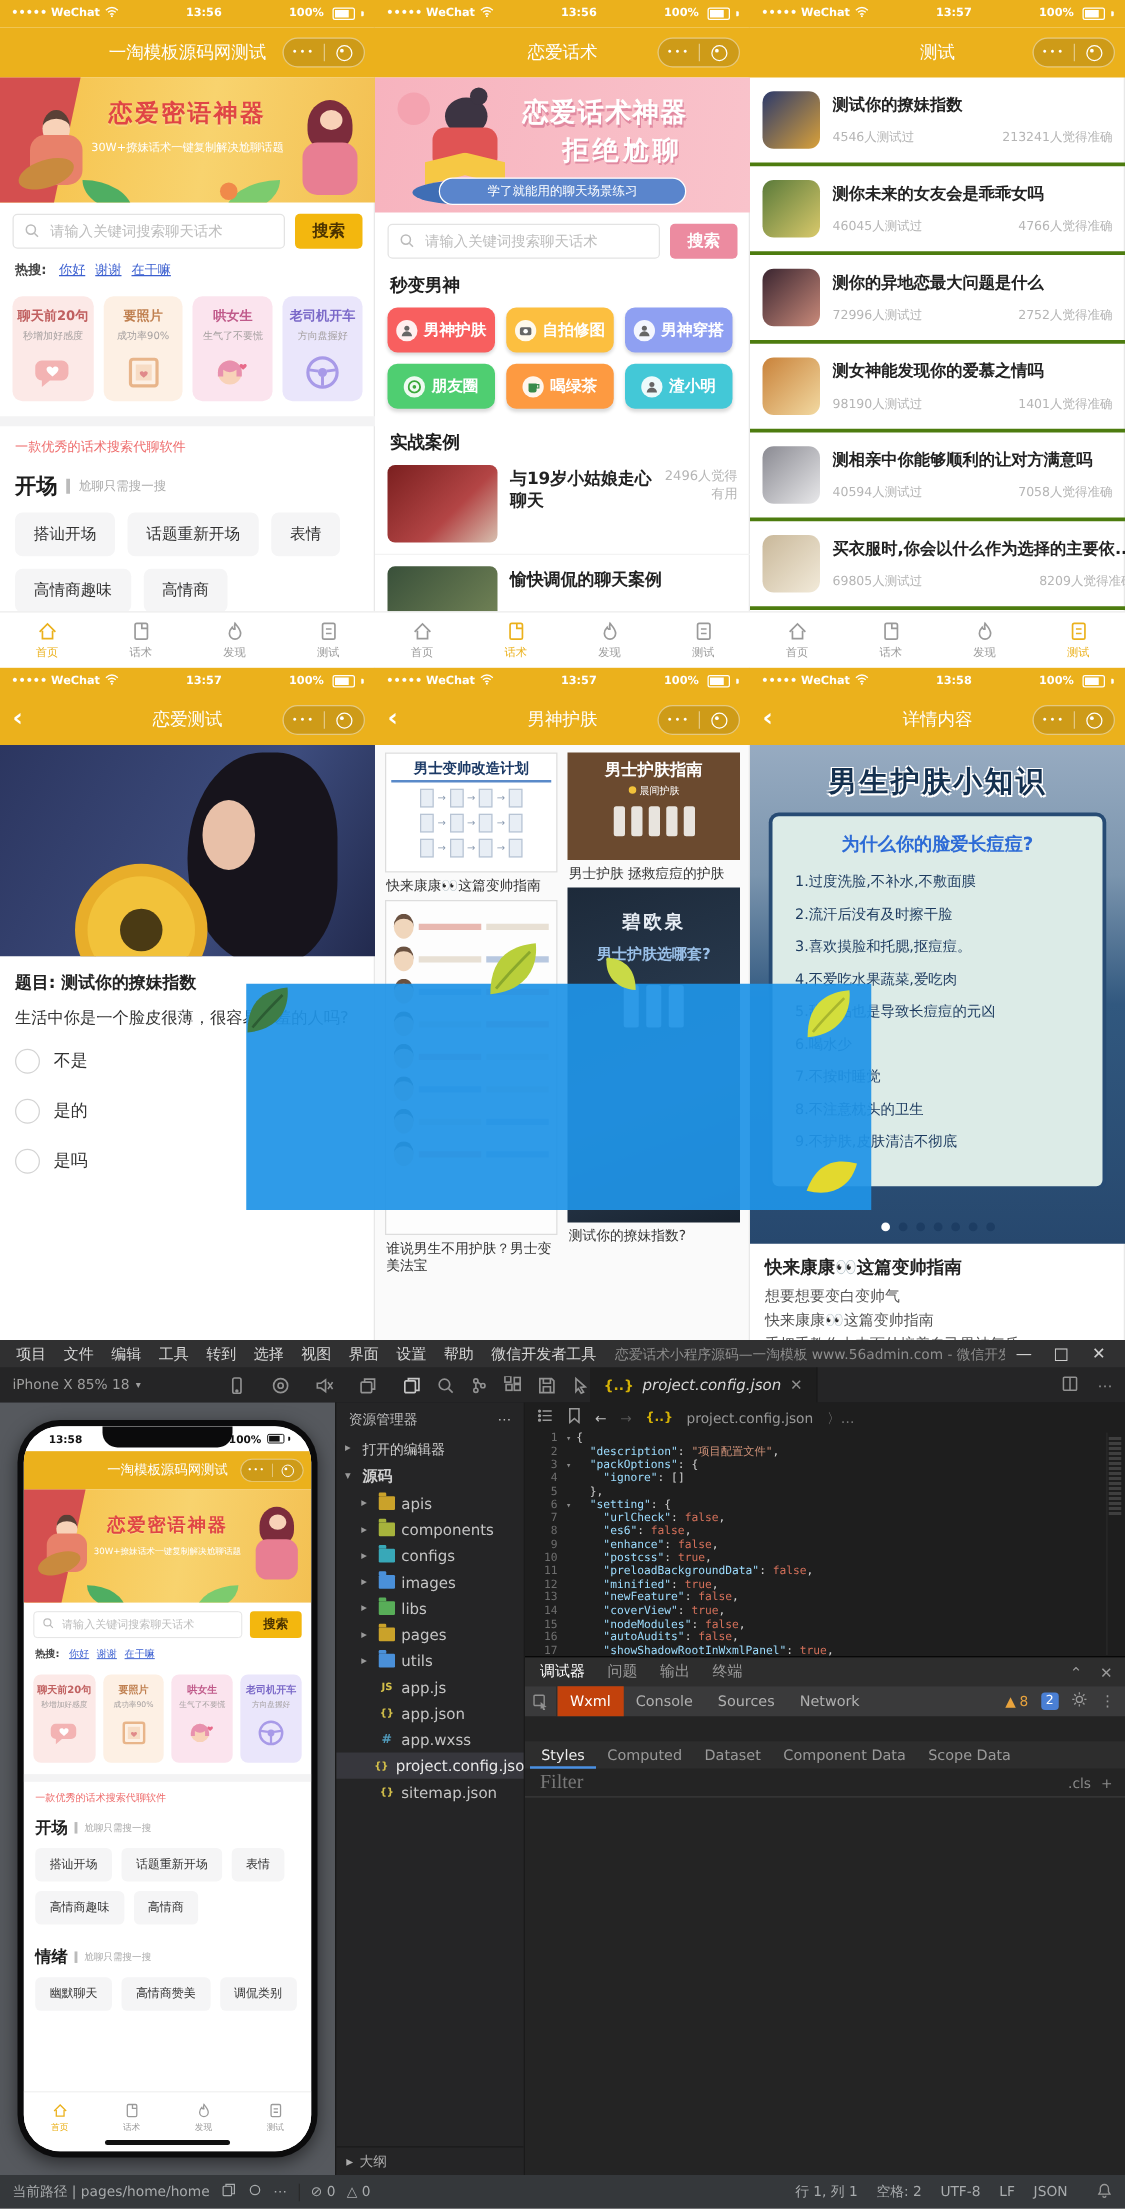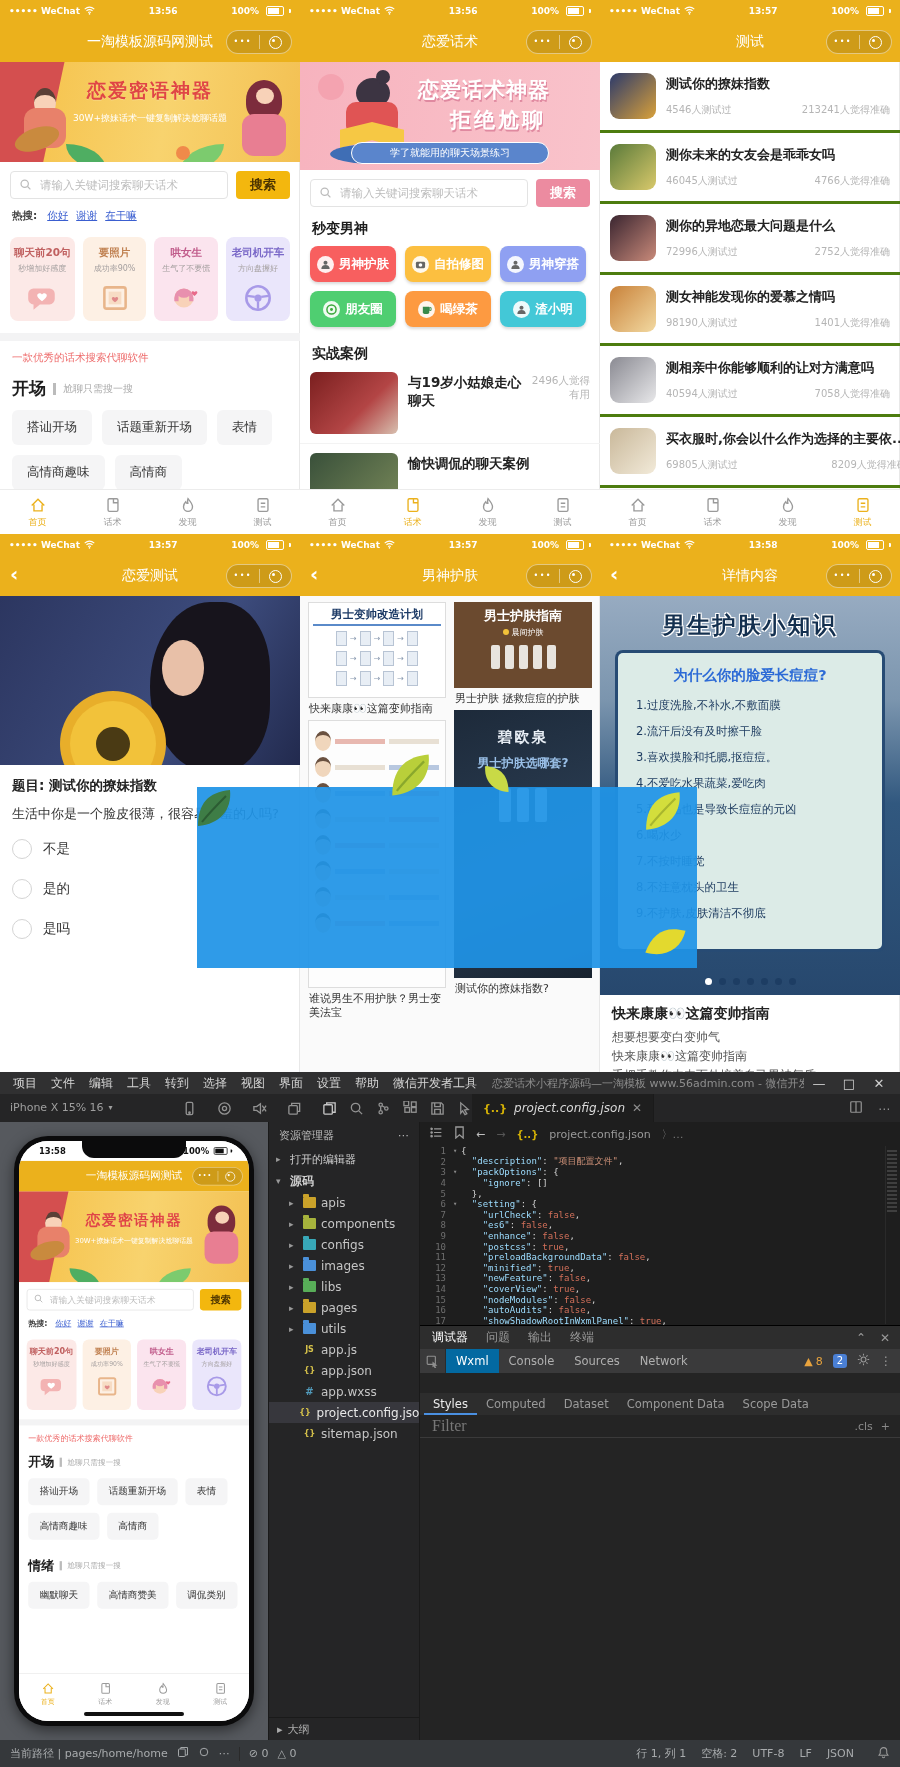--- a/index.html
+++ b/index.html
@@ -207,21 +207,21 @@
   .k{color:#9cdcfe}.s{color:#ce9178}.b{color:#d3705a}
   .minimap{position:absolute;right:0;top:24px;width:14px;height:178px;border-left:1px solid #2a2a2a;background:repeating-linear-gradient(#1e1e1e 0 2px,#3f3f3f 2px 4px) ;background-size:10px 64px;background-repeat:no-repeat;background-position:1px 2px}
   .dbg{position:absolute;left:420px;top:253px;width:480px;height:415px;background:#242424;border-top:1px solid #000;box-sizing:border-box}
   .dtabs{height:23px;background:#2d2d2d;display:flex;align-items:center;gap:18px;padding:0 12px;font-size:12px;color:#9a9a9a;position:relative}
   .dtab.active{color:#fff}
   .dtabs .dctl{position:absolute;right:10px;display:flex;gap:14px;color:#9a9a9a}
   .chrometabs{height:24px;background:#3a3a3b;display:flex;align-items:center;font-size:11.5px;color:#b0b0b0;position:relative}
   .insp{width:26px;display:flex;align-items:center;justify-content:center;color:#8f8f8f;border-right:1px solid #2b2b2b;height:100%;box-sizing:border-box}
   .insp svg{width:13px;height:13px;stroke:currentColor;fill:none;stroke-width:1.4}
   .ctab{padding:0 10px;height:100%;display:flex;align-items:center}
-  .ctab.active{background:#0369a1;color:#fff}
+  .ctab.active{background:#c2410c;color:#fff}
   .cright{position:absolute;right:8px;display:flex;gap:10px;align-items:center}
   .warnbadge{color:#e8a33d;font-size:11px;display:flex;align-items:center;gap:3px}
   .infobadge{background:#4a7fd4;color:#fff;font-size:10px;border-radius:3px;padding:0 4px;line-height:14px}
   .gearicon svg,.bellicon svg{width:13px;height:13px;stroke:#9a9a9a;fill:none;stroke-width:1.3}
   .kebab{color:#9a9a9a;font-size:12px}
   .gaprow{height:20px;background:#242424}
   .ptabs{height:22px;background:#2d2d2d;display:flex;align-items:center;font-size:11.5px;color:#9a9a9a;padding:0 4px}
   .ptab{padding:0 9px;height:100%;display:flex;align-items:center;white-space:nowrap}
   .ptab.active{color:#ececec;box-shadow:inset 0 -2px 0 #4a90e2}
   .filterrow{height:22px;background:#242424;border-bottom:1px solid #3a3a3a;display:flex;align-items:center;padding:0 10px;color:#8a8a8a;font-size:11px;gap:8px}
@@ -1015,21 +1015,21 @@
           <span class="mitem">帮助</span>
           <span class="mitem">微信开发者工具</span>
         </span>
       <span class="wtitle">恋爱话术小程序源码—一淘模板 www.56admin.com - 微信开发者工具 Stable 1.05.21...</span>
       <span class="wc">—</span>
       <span class="wc">□</span>
       <span class="wc">✕</span>
     </div>
     <div class="toolbar">
       <span class="device">
-          <span>iPhone X 15% 16</span>
+          <span>iPhone X 85% 18</span>
           <span style="font-size:8px">▾</span>
         </span>
       <span class="tbi" style="left:182px"><svg viewBox="0 0 16 16">
             <rect x="4.5" y="1.5" width="7" height="13" rx="1.5"></rect>
             <circle cx="8" cy="12.5" r=".8"></circle>
           </svg></span>
       <span class="tbi" style="left:217px"><svg viewBox="0 0 16 16">
             <circle cx="8" cy="8" r="6"></circle>
             <circle cx="8" cy="8" r="2.2"></circle>
           </svg></span>

